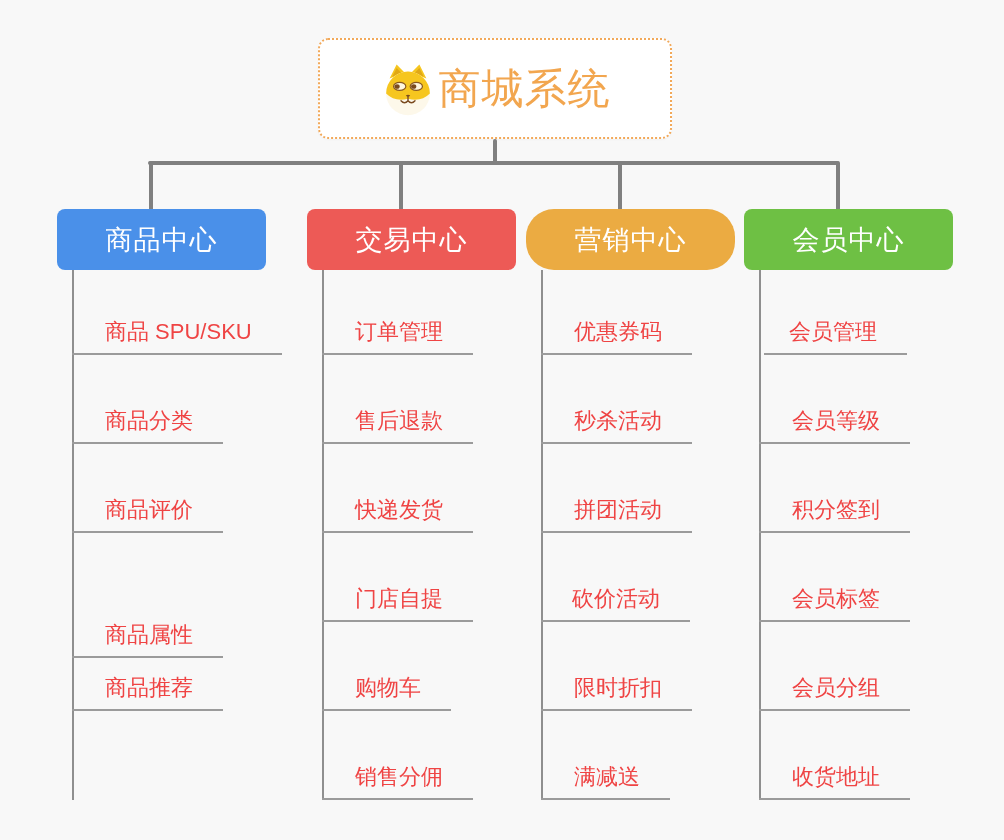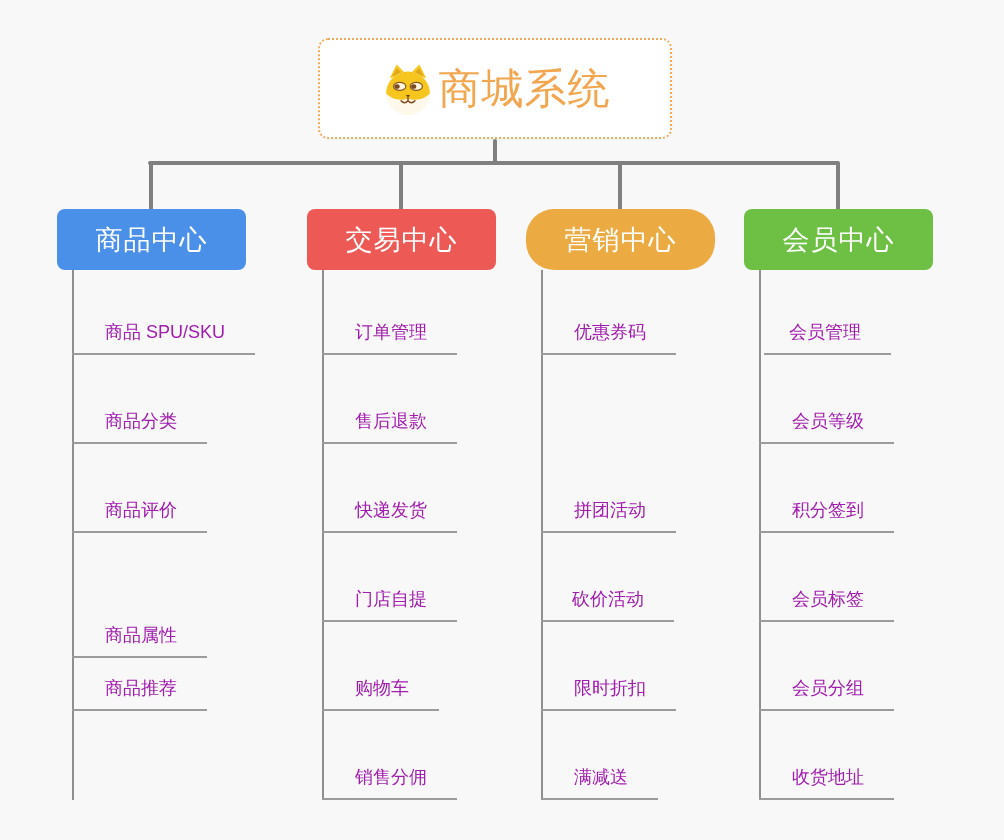--- a/index.html
+++ b/index.html
@@ -37,21 +37,21 @@
 
   
   .conn { position: absolute; background: #808080; }
   .conn.h { height: 4px; border-radius: 2px; }
   .conn.v { width: 4px; border-radius: 2px; }
 
   
   .branch-box {
     position: absolute;
     top: 209px;
-    width: 189px; height: 61px;
+    width: 209px; height: 61px;
     border-radius: 8px;
     display: flex;
     align-items: center;
     justify-content: center;
     color: #ffffff;
     font-size: 27px;
     letter-spacing: 1px;
     white-space: nowrap;
     cursor: pointer;
   }
@@ -60,22 +60,22 @@
   .trunk {
     position: absolute;
     width: 2px;
     background: #8f8f8f;
   }
 
   
   .leaf {
     position: absolute;
     white-space: nowrap;
-    font-size: 18px;
-    color: #a21caf;
+    font-size: 22px;
+    color: #ef4444;
     line-height: 30px;
     padding: 0 30px 6px 33px;
     border-bottom: 2px solid #9b9b9b;
     cursor: pointer;
   }
 </style>
 </head>
 <body>
 
 <div id="stage">
@@ -120,20 +120,21 @@
     <div class="leaf" style="left: 322px; top: 317px;">订单管理</div>
     <div class="leaf" style="left: 322px; top: 406px;">售后退款</div>
     <div class="leaf" style="left: 322px; top: 495px;">快递发货</div>
     <div class="leaf" style="left: 322px; top: 584px;">门店自提</div>
     <div class="leaf" style="left: 322px; top: 673px;">购物车</div>
     <div class="leaf" style="left: 322px; top: 762px;">销售分佣</div>
     <div class="conn v" style="left: 618px; top: 161px; height: 50px;"></div>
     <div class="branch-box" style="left: 526px; background: rgb(235, 171, 66); border-radius: 28px;">营销中心</div>
     <div class="trunk" style="left: 541px; top: 270px; height: 530px;"></div>
     <div class="leaf" style="left: 541px; top: 317px;">优惠券码</div>
+    <div class="leaf" style="left: 541px; top: 406px;">秒杀活动</div>
     <div class="leaf" style="left: 541px; top: 495px;">拼团活动</div>
     <div class="leaf" style="left: 541px; top: 584px; padding-left: 31px;">砍价活动</div>
     <div class="leaf" style="left: 541px; top: 673px;">限时折扣</div>
     <div class="leaf" style="left: 541px; top: 762px;">满减送</div>
     <div class="conn v" style="left: 836px; top: 161px; height: 50px;"></div>
     <div class="branch-box" style="left: 744px; background: rgb(110, 192, 68);">会员中心</div>
     <div class="trunk" style="left: 759px; top: 270px; height: 530px;"></div>
     <div class="leaf" style="left: 764px; top: 317px; padding-left: 25px;">会员管理</div>
     <div class="leaf" style="left: 759px; top: 406px;">会员等级</div>
     <div class="leaf" style="left: 759px; top: 495px;">积分签到</div>

